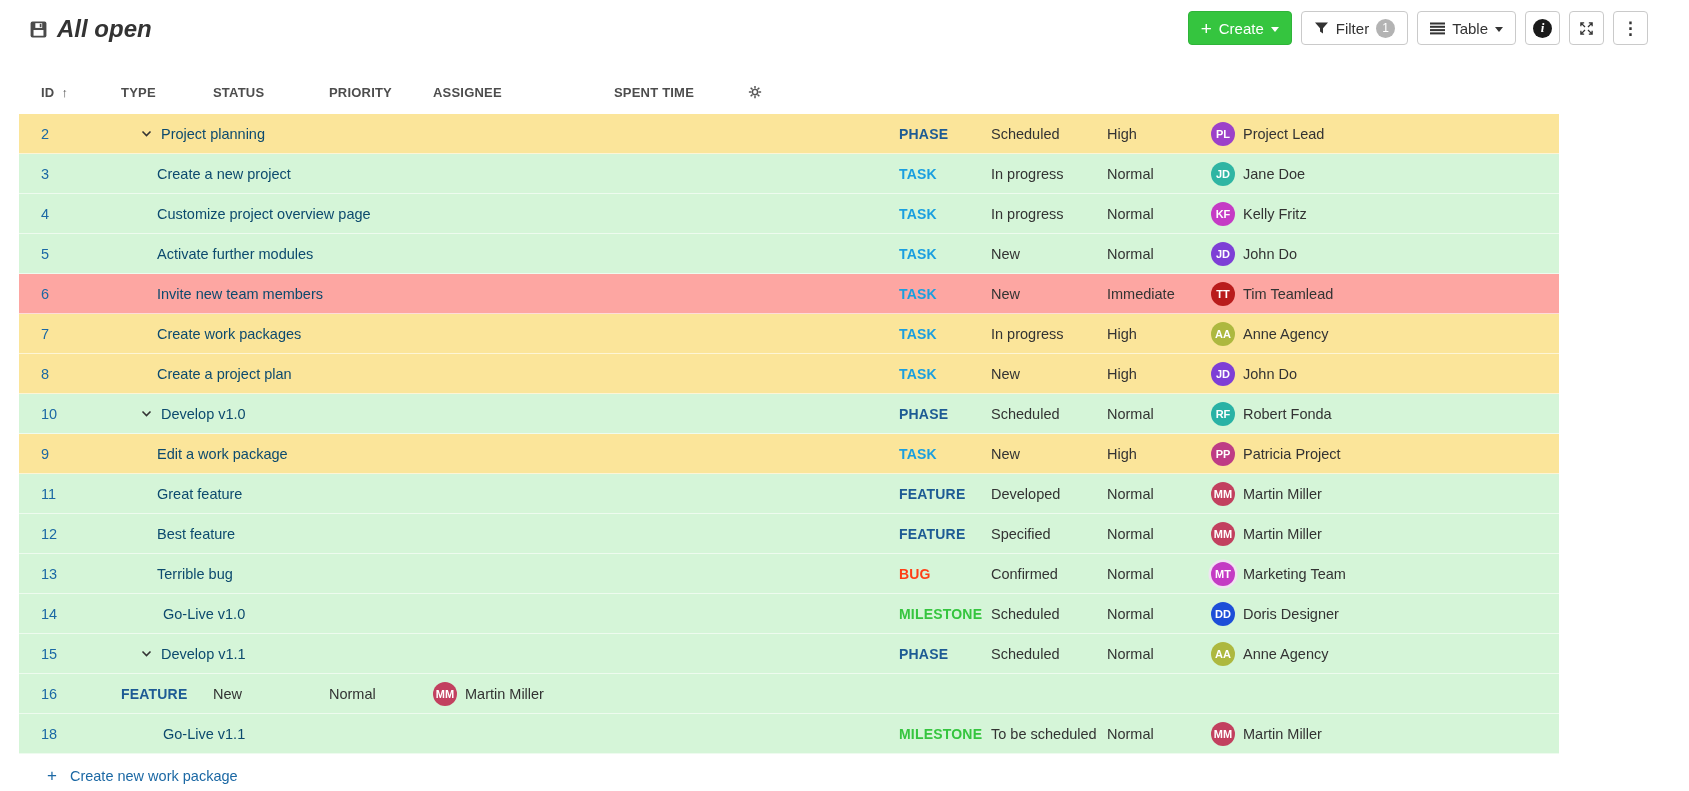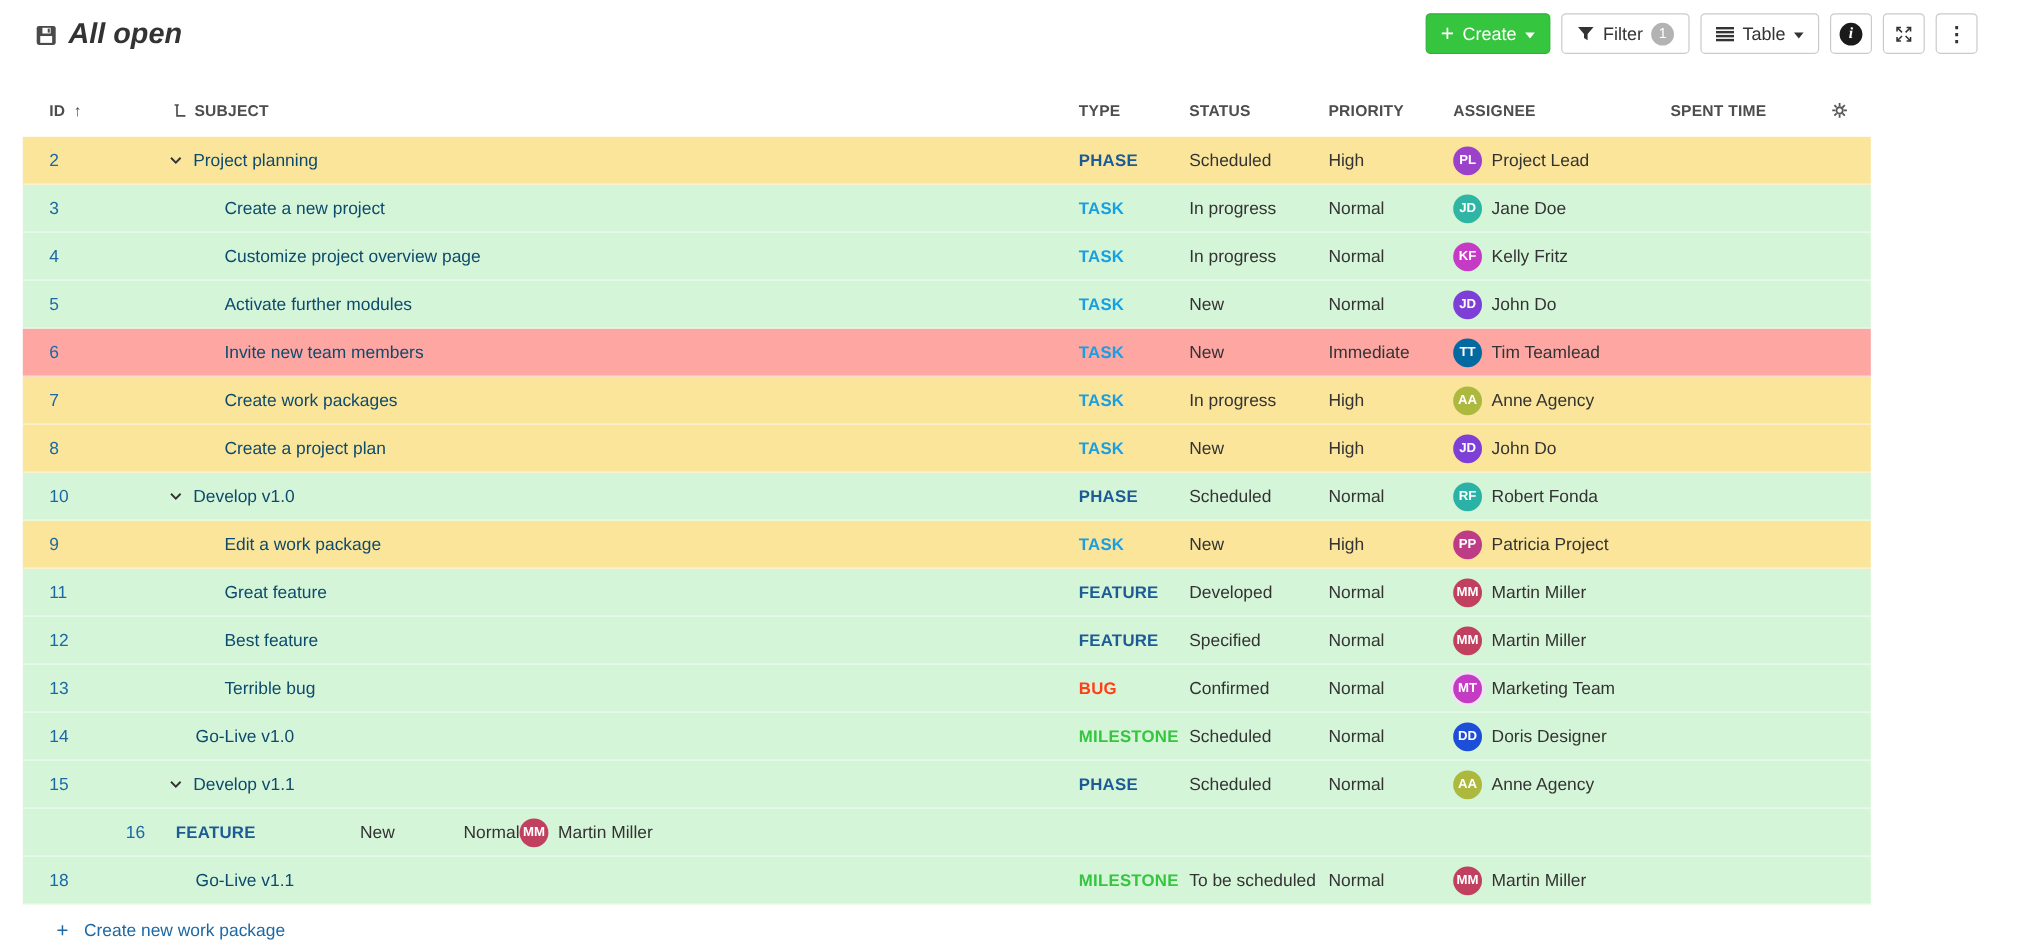--- a/index.html
+++ b/index.html
@@ -44,21 +44,21 @@
   .table-head { height:44px; margin-top:12px; font-size:13px; font-weight:bold;
                 color:#4d4d4d; letter-spacing:.2px; }
   .table-head .cell { display:flex; align-items:center; }
   .sort-arrow { font-size:13px; margin-left:7px; font-weight:normal; color:#4d4d4d; }
   .hier-icon { margin-left:23px; margin-right:6px; display:flex; }
   .table-body .trow { height:40px; border-bottom:1px solid rgba(255,255,255,0.6); font-size:14.5px; }
   .id-link { color:#1b68a4; text-decoration:none; font-size:14.5px; cursor:pointer; }
   .chev-btn { margin-left:19px; margin-right:8px; display:flex; cursor:pointer; }
   .subject-text { color:#0c4a6e; white-space:nowrap; cursor:pointer; }
   .ind-parent-nochev { margin-left:42px; }
-  .ind-child { margin-left:66px; }
+  .ind-child { margin-left:36px; }
   .type-label { font-weight:bold; font-size:14px; letter-spacing:.2px; cursor:pointer; }
   .status-text,.priority-text { color:#333; cursor:pointer; }
   .avatar { width:24px; height:24px; border-radius:50%; color:#fff; font-size:11px; font-weight:bold;
             display:flex; align-items:center; justify-content:center; flex-shrink:0; }
   .avatar-ring { box-shadow:0 0 0 2.5px #f0e3f2; }
   .assignee-name { font-size:14.5px; color:#333; white-space:nowrap; cursor:pointer; }
   
   .footer { margin:13px 0 0 47px; }
   .create-wp-link { display:inline-flex; align-items:center; gap:13px; color:#1b68a4;
                     font-size:14.5px; text-decoration:none; cursor:pointer; }
@@ -126,29 +126,20 @@
     </button>
   </div>
 </div>
 
 <div class="wp-table">
   <div class="trow table-head">
     <div class="cell c-id">
       <span>ID</span>
       <span class="sort-arrow">↑</span>
     </div>
-    <div class="cell c-subject">
-      <span class="hier-icon">
-        <svg width="12" height="12" viewBox="0 0 12 12" fill="none" stroke="#4d4d4d" stroke-width="1.4">
-          <path d="M1.5,1.5 h3.5"></path>
-            <path d="M3.5,1.5 v9 h7"></path>
-        </svg>
-      </span>
-      <span>SUBJECT</span>
-    </div>
     <div class="cell c-type">
       <span>TYPE</span>
     </div>
     <div class="cell c-status">
       <span>STATUS</span>
     </div>
     <div class="cell c-priority">
       <span>PRIORITY</span>
     </div>
     <div class="cell c-assignee">
@@ -243,21 +234,21 @@
       </div>
       <div class="trow" style="background: rgb(253, 166, 162);">
         <div class="cell c-id"><a class="id-link">6</a></div>
         <div class="cell c-subject">
           <span class="subject-text ind-child">Invite new team members</span>
         </div>
         <div class="cell c-type"><span class="type-label" style="color: rgb(26, 159, 224);">TASK</span></div>
         <div class="cell c-status"><span class="status-text">New</span></div>
         <div class="cell c-priority"><span class="priority-text">Immediate</span></div>
         <div class="cell c-assignee">
-          <span class="avatar" style="background: #0369a1;">TT</span>
+          <span class="avatar" style="background: #b91c1c;">TT</span>
           <span class="assignee-name">Tim Teamlead</span>
         </div>
         <div class="cell c-spent"><span></span></div>
         <div class="cell c-gear"></div>
       </div>
       <div class="trow" style="background: rgb(251, 229, 154);">
         <div class="cell c-id"><a class="id-link">7</a></div>
         <div class="cell c-subject">
           <span class="subject-text ind-child">Create work packages</span>
         </div>
@@ -394,21 +385,21 @@
         <div class="cell c-type"><span class="type-label" style="color: rgb(29, 91, 148);">PHASE</span></div>
         <div class="cell c-status"><span class="status-text">Scheduled</span></div>
         <div class="cell c-priority"><span class="priority-text">Normal</span></div>
         <div class="cell c-assignee">
           <span class="avatar" style="background: rgb(173, 184, 63);">AA</span>
           <span class="assignee-name">Anne Agency</span>
         </div>
         <div class="cell c-spent"><span></span></div>
         <div class="cell c-gear"></div>
       </div>
-      <div class="trow" style="background: rgb(213, 245, 216); text-align: right;">
+      <div class="trow" style="background: rgb(213, 245, 216);">
         <div class="cell c-id"><a class="id-link">16</a></div>
         <div class="cell c-type"><span class="type-label" style="color: rgb(29, 91, 148);">FEATURE</span></div>
         <div class="cell c-status"><span class="status-text">New</span></div>
         <div class="cell c-priority"><span class="priority-text">Normal</span></div>
         <div class="cell c-assignee">
           <span class="avatar" style="background: rgb(194, 64, 95);">MM</span>
           <span class="assignee-name">Martin Miller</span>
         </div>
         <div class="cell c-spent"><span></span></div>
         <div class="cell c-gear"></div>

